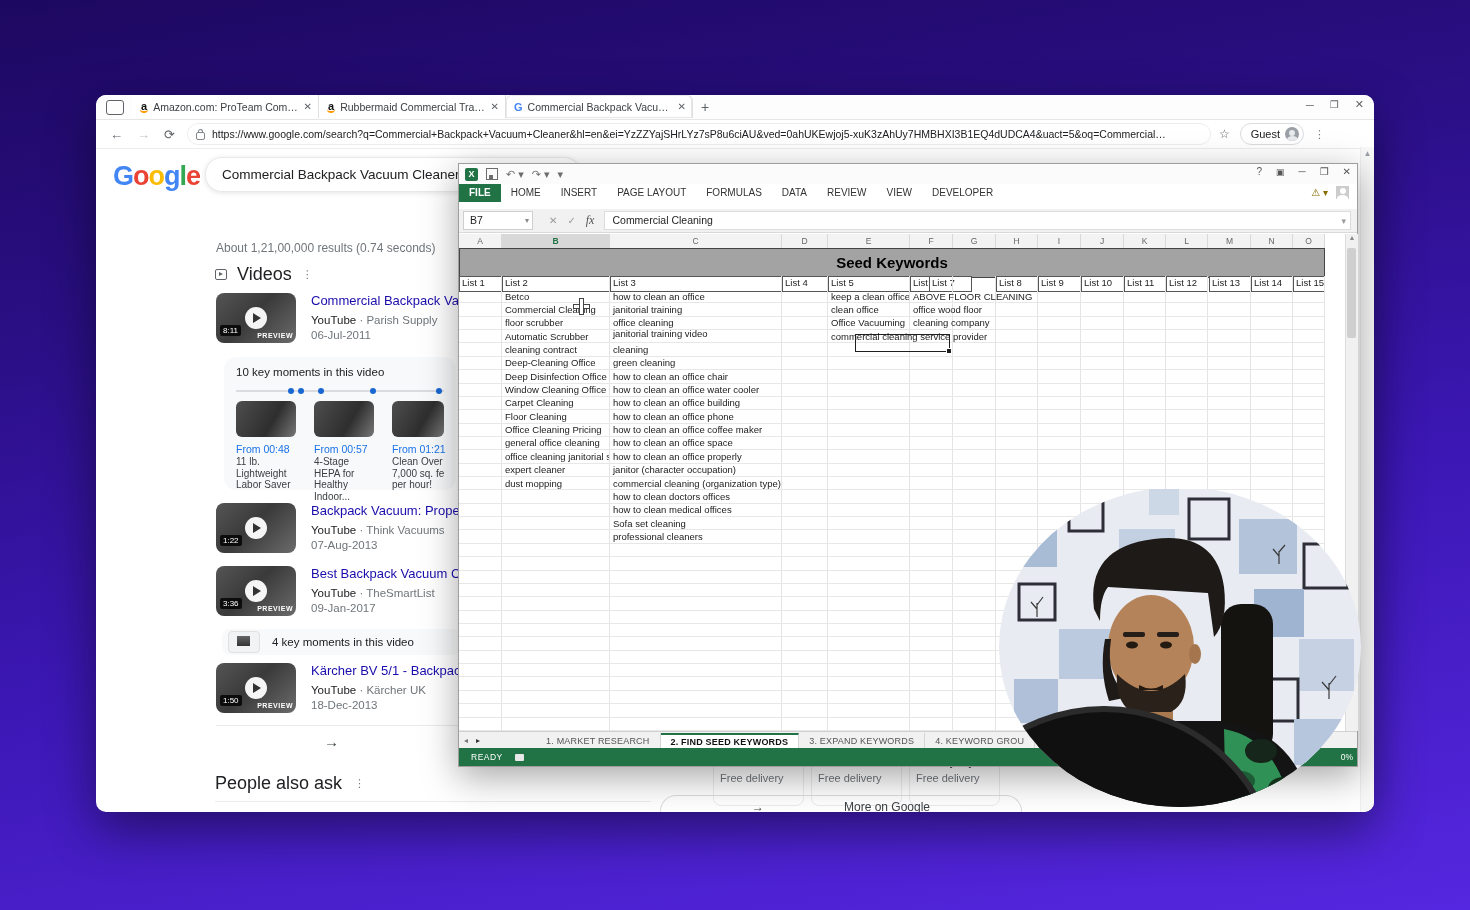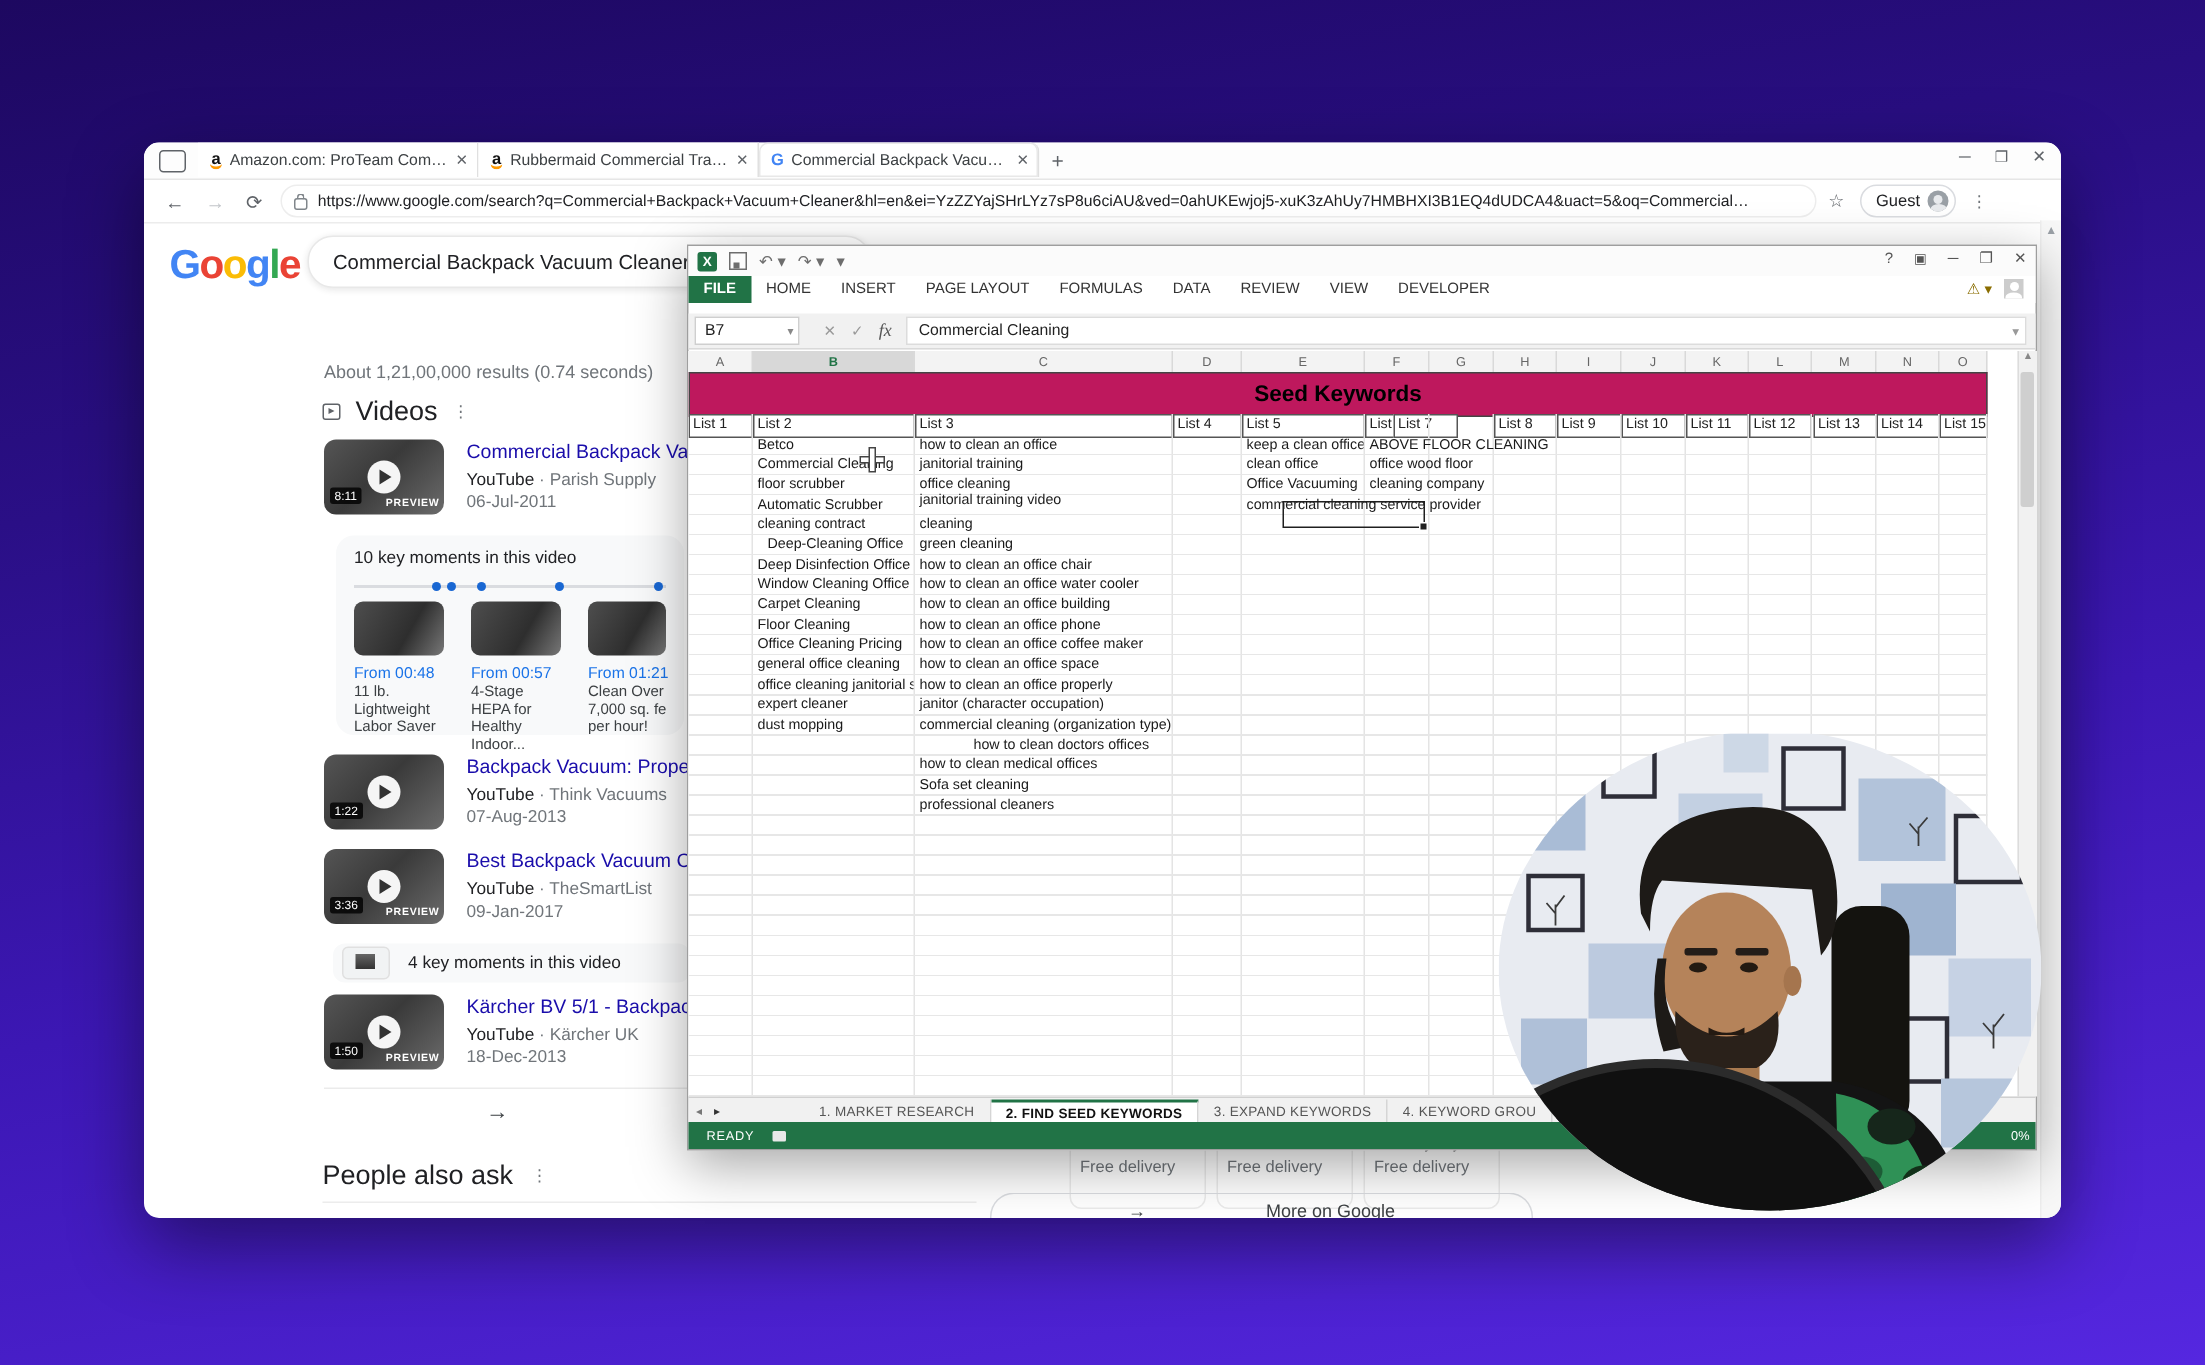--- a/index.html
+++ b/index.html
@@ -102,21 +102,21 @@
   #ffield{flex:1;height:17px;background:#fff;border:1px solid #dcdcdc;font-size:10.5px;color:#222;padding-left:7px;line-height:17px;position:relative;}
   #ffield:after{content:"▾";position:absolute;right:4px;top:1px;color:#999;font-size:9px;}
   
   #grid{left:0;top:70px;width:886px;height:497px;background:#fff;overflow:hidden;}
   #rowhdr{left:0;top:70px;width:20px;height:497px;background:#f3f3f3;border-right:1px solid #cfcfcf;}
   .rn{position:absolute;right:2px;font-size:8px;color:#666;width:16px;text-align:right;}
   .rn.hl{font-weight:bold;color:#217346;}
   #colhdr{position:absolute;left:0;top:0;width:866px;height:14px;background:#f3f3f3;border-bottom:1px solid #cfcfcf;}
   .cl{position:absolute;top:0;height:14px;font-size:8.5px;color:#666;text-align:center;line-height:14px;border-right:1px solid #d9d9d9;}
   .cl.hl{background:#d8d8d8;color:#217346;font-weight:bold;}
-  #banner{position:absolute;left:0;top:14px;width:864px;height:28px;background:#be185d;border:1px solid #444;
+  #banner{position:absolute;left:0;top:14px;width:864px;height:28px;background:#a3a3a3;border:1px solid #444;
     font-weight:bold;font-size:15px;color:#000;text-align:center;line-height:28px;}
   .lh{position:absolute;top:42px;height:16px;border:1px solid #555;font-size:9.5px;color:#222;padding-left:2px;line-height:12px;background:#fff;box-sizing:border-box;}
   .gvline{position:absolute;top:42px;height:455px;width:1px;background:#e4e4e4;}
   #gridrows{position:absolute;left:0;top:55.5px;width:866px;height:441px;
     background:repeating-linear-gradient(180deg,transparent 0 12.36px,#e7e7e7 12.36px 13.36px);}
   .cell{position:absolute;font-size:9.5px;color:#1a1a1a;white-space:nowrap;line-height:13px;}
   .cell.clip{overflow:hidden;}
   #marquee{position:absolute;border:1.6px solid #1f1f1f;background:transparent;}
   #marquee:after{content:"";position:absolute;right:-3px;bottom:-3px;width:4px;height:4px;background:#1f1f1f;border:1px solid #fff;}
   #vscroll{left:886px;top:70px;width:12px;height:497px;background:#f1f1f1;border-left:1px solid #dcdcdc;font-size:7px;color:#888;text-align:center;}
@@ -465,41 +465,41 @@
           <div class="cell" style="left: 454px; top: 13.36px;">office wood floor</div>
           <div class="cell clip" style="left: 46px; top: 26.72px; width: 104px;">floor scrubber</div>
           <div class="cell" style="left: 154px; top: 26.72px;">office cleaning</div>
           <div class="cell clip" style="left: 372px; top: 26.72px; width: 78px;">Office Vacuuming</div>
           <div class="cell" style="left: 454px; top: 26.72px;">cleaning company</div>
           <div class="cell clip" style="left: 46px; top: 40.08px; width: 104px;">Automatic Scrubber</div>
           <div class="cell" style="left: 154px; top: 37px;">janitorial training video</div>
           <div class="cell" style="left: 372px; top: 40.08px;">commercial cleaning service provider</div>
           <div class="cell clip" style="left: 46px; top: 53.44px; width: 104px;">cleaning contract</div>
           <div class="cell" style="left: 154px; top: 53.44px;">cleaning</div>
-          <div class="cell clip" style="left: 46px; top: 66.8px; width: 104px; text-align: center;">Deep-Cleaning Office</div>
+          <div class="cell clip" style="left: 46px; top: 66.8px; width: 104px;">Deep-Cleaning Office</div>
           <div class="cell" style="left: 154px; top: 66.8px;">green cleaning</div>
           <div class="cell clip" style="left: 46px; top: 80.16px; width: 104px;">Deep Disinfection Office</div>
           <div class="cell" style="left: 154px; top: 80.16px;">how to clean an office chair</div>
           <div class="cell clip" style="left: 46px; top: 93.52px; width: 104px;">Window Cleaning Office</div>
           <div class="cell" style="left: 154px; top: 93.52px;">how to clean an office water cooler</div>
           <div class="cell clip" style="left: 46px; top: 106.88px; width: 104px;">Carpet Cleaning</div>
           <div class="cell" style="left: 154px; top: 106.88px;">how to clean an office building</div>
           <div class="cell clip" style="left: 46px; top: 120.24px; width: 104px;">Floor Cleaning</div>
           <div class="cell" style="left: 154px; top: 120.24px;">how to clean an office phone</div>
           <div class="cell clip" style="left: 46px; top: 133.6px; width: 104px;">Office Cleaning Pricing</div>
           <div class="cell" style="left: 154px; top: 133.6px;">how to clean an office coffee maker</div>
           <div class="cell clip" style="left: 46px; top: 146.96px; width: 104px;">general office cleaning</div>
           <div class="cell" style="left: 154px; top: 146.96px;">how to clean an office space</div>
           <div class="cell clip" style="left: 46px; top: 160.32px; width: 104px;">office cleaning janitorial s</div>
           <div class="cell" style="left: 154px; top: 160.32px;">how to clean an office properly</div>
           <div class="cell clip" style="left: 46px; top: 173.68px; width: 104px;">expert cleaner</div>
           <div class="cell" style="left: 154px; top: 173.68px;">janitor (character occupation)</div>
           <div class="cell clip" style="left: 46px; top: 187.04px; width: 104px;">dust mopping</div>
           <div class="cell" style="left: 154px; top: 187.04px;">commercial cleaning (organization type)</div>
-          <div class="cell" style="left: 154px; top: 200.4px; margin-left: 36px;">how to clean doctors offices</div>
+          <div class="cell" style="left: 154px; top: 200.4px;">how to clean doctors offices</div>
           <div class="cell" style="left: 154px; top: 213.76px;">how to clean medical offices</div>
           <div class="cell" style="left: 154px; top: 227.12px;">Sofa set cleaning</div>
           <div class="cell" style="left: 154px; top: 240.48px;">professional cleaners</div>
         </div>
       <div id="marquee" style="left:396px;top:100px;width:93px;height:16px;"></div>
     </div>
 
     <div id="vscroll" class="abs">▲<div id="vthumb"></div></div>
 
     <div id="sheetbar" class="abs">

